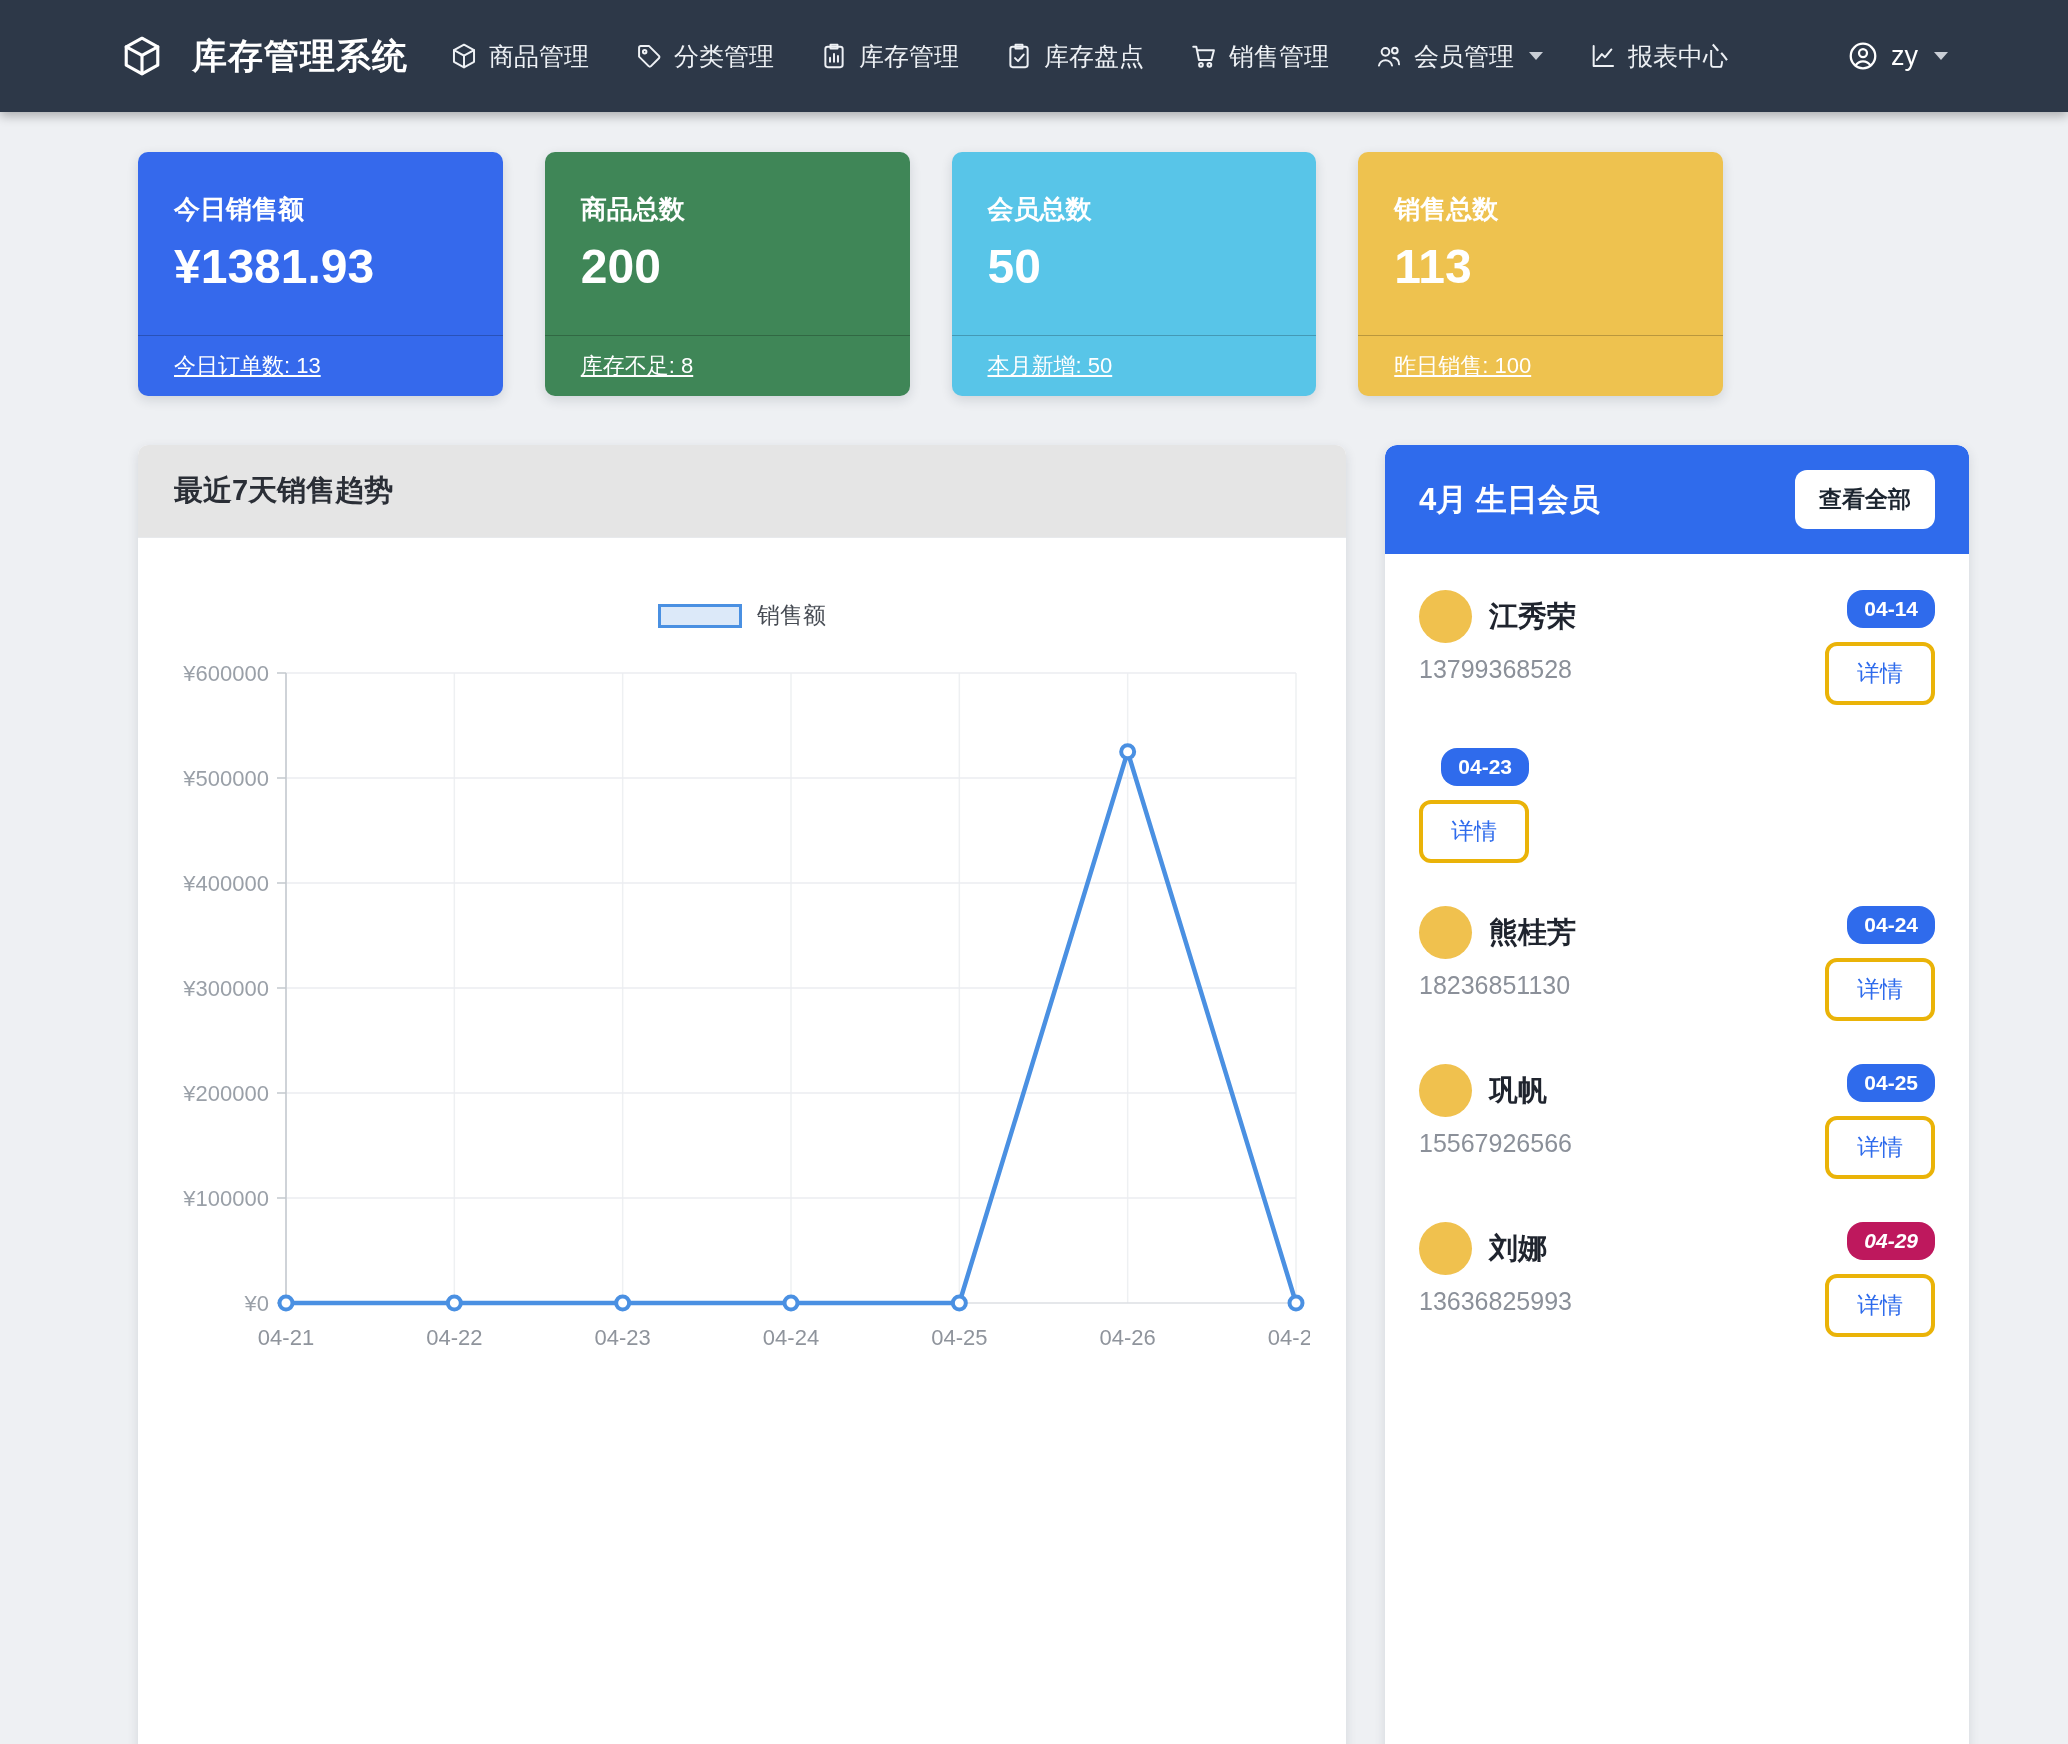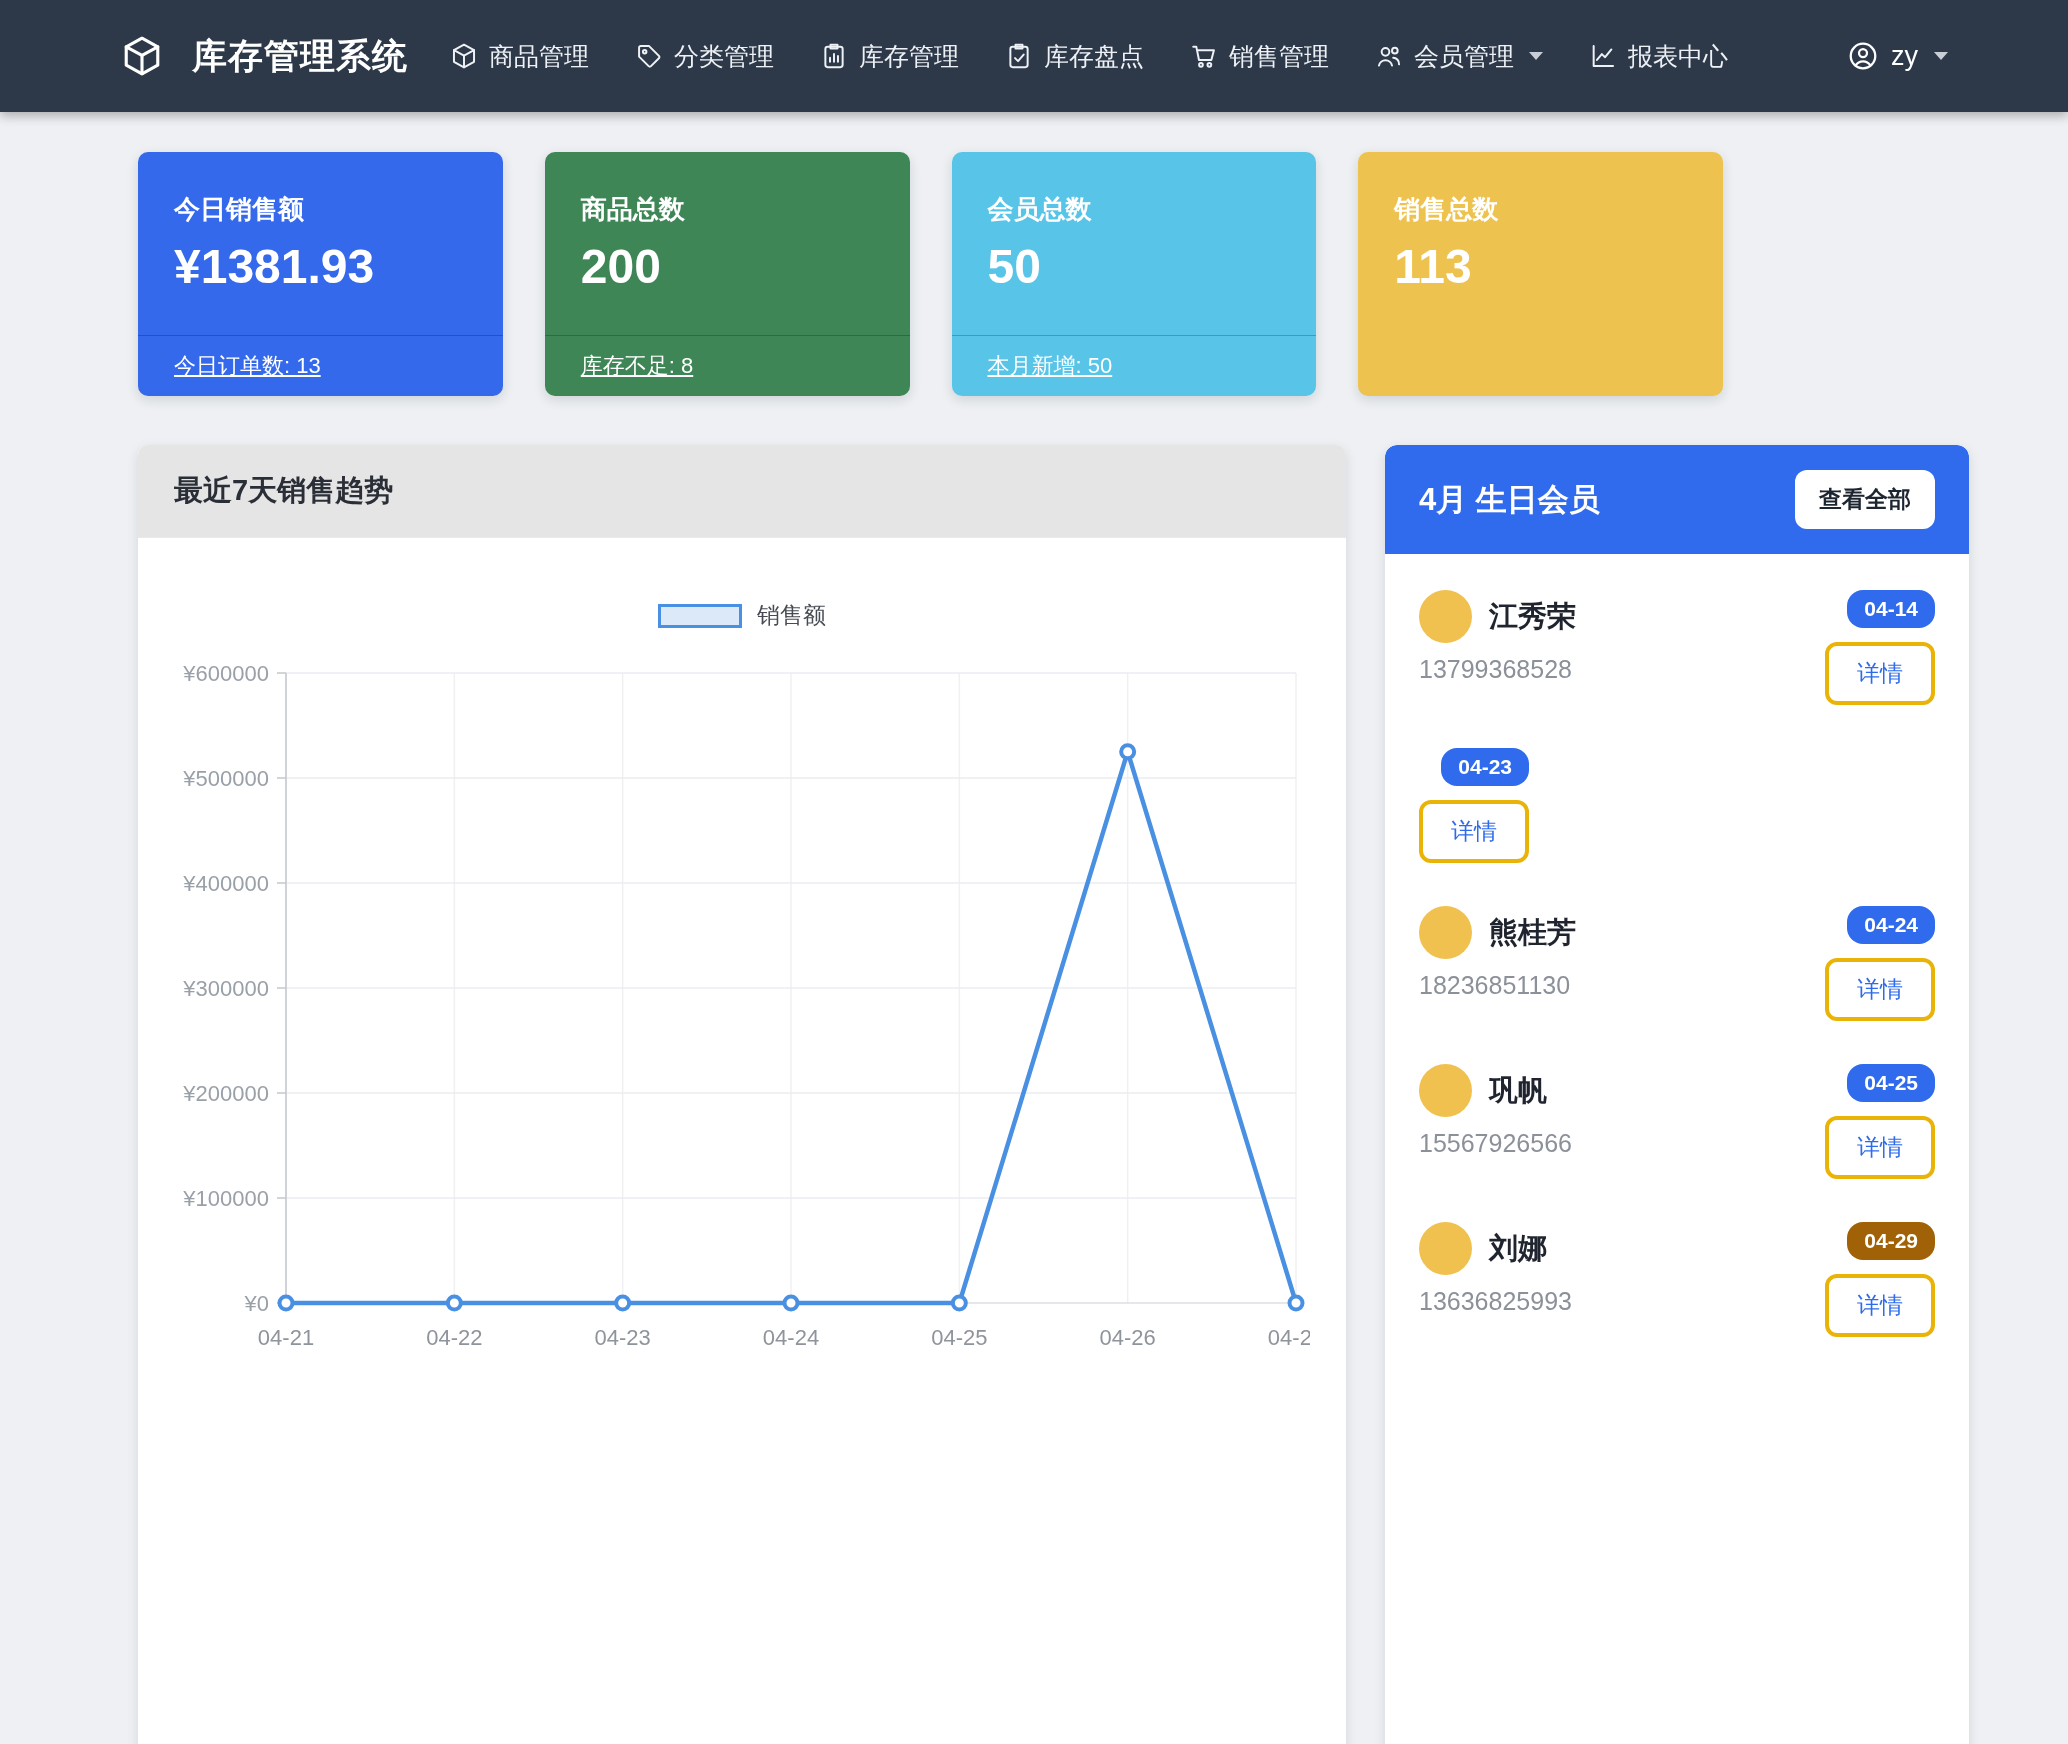--- a/index.html
+++ b/index.html
@@ -250,20 +250,23 @@
     </div>
     <div class="stat-footer">
       <a class="stat-link">本月新增: 50</a>
     </div>
   </div>
 
   <div class="stat-card" style="background: rgb(238, 194, 79);">
     <div class="stat-body">
       <div class="stat-label">销售总数</div>
       <div class="stat-value">113</div>
+    </div>
+    <div class="stat-footer">
+      <a class="stat-link">昨日销售: 100</a>
     </div>
   </div>
 </div>
 
 <div class="main-row">
 
   <div class="chart-card panel-shadow">
     <div class="chart-card-header">
       <span class="chart-title">最近7天销售趋势</span>
     </div>
@@ -378,20 +381,20 @@
 
   <div class="member-row">
     <div class="m-left">
       <div class="m-top">
         <span class="avatar" style="background: rgb(240, 193, 78);"></span>
         <span class="m-name">刘娜</span>
       </div>
       <div class="m-phone">13636825993</div>
     </div>
     <div class="m-right">
-      <span class="bday-badge" style="background: #a16207;">04-29</span>
+      <span class="bday-badge" style="background: #be185d; font-style: italic;">04-29</span>
       <button class="detail-btn">详情</button>
     </div>
   </div>
 </div>
   </div>
 
 </div>
 
 </body></html>

